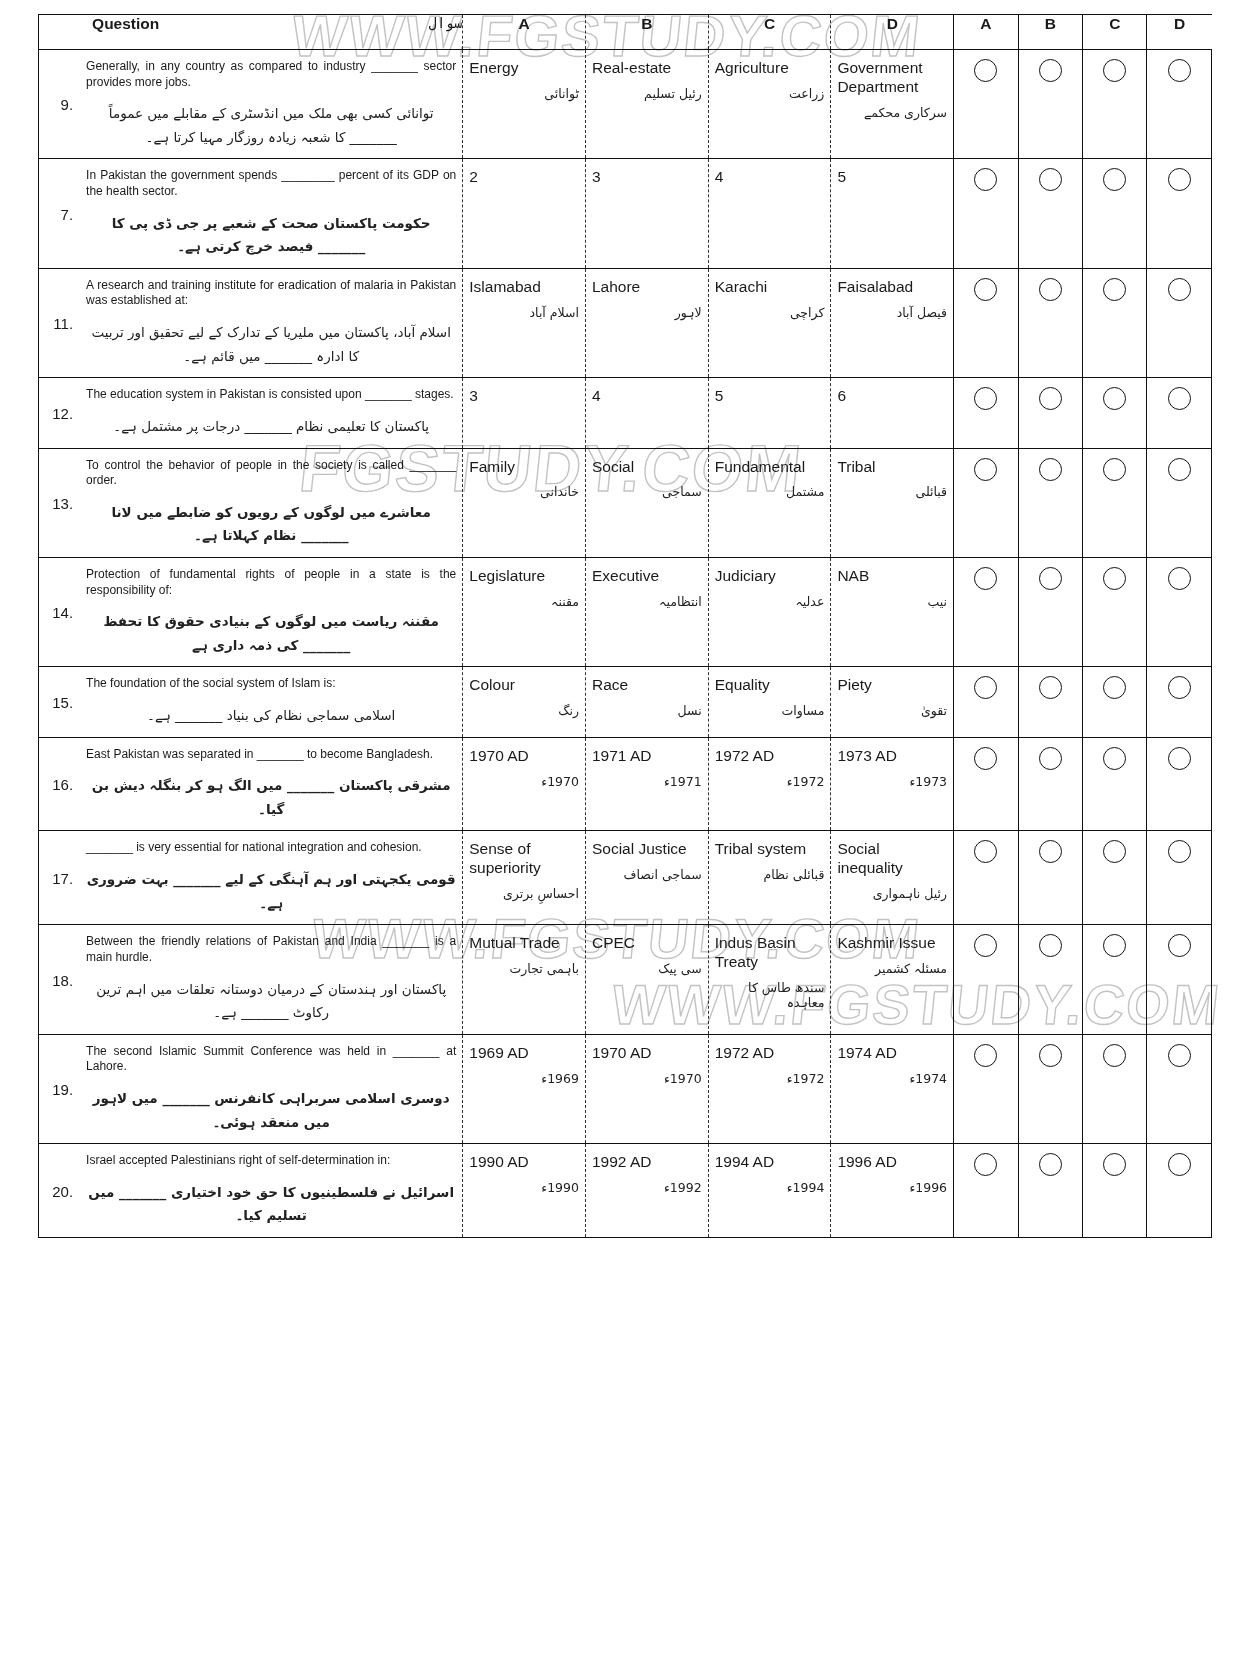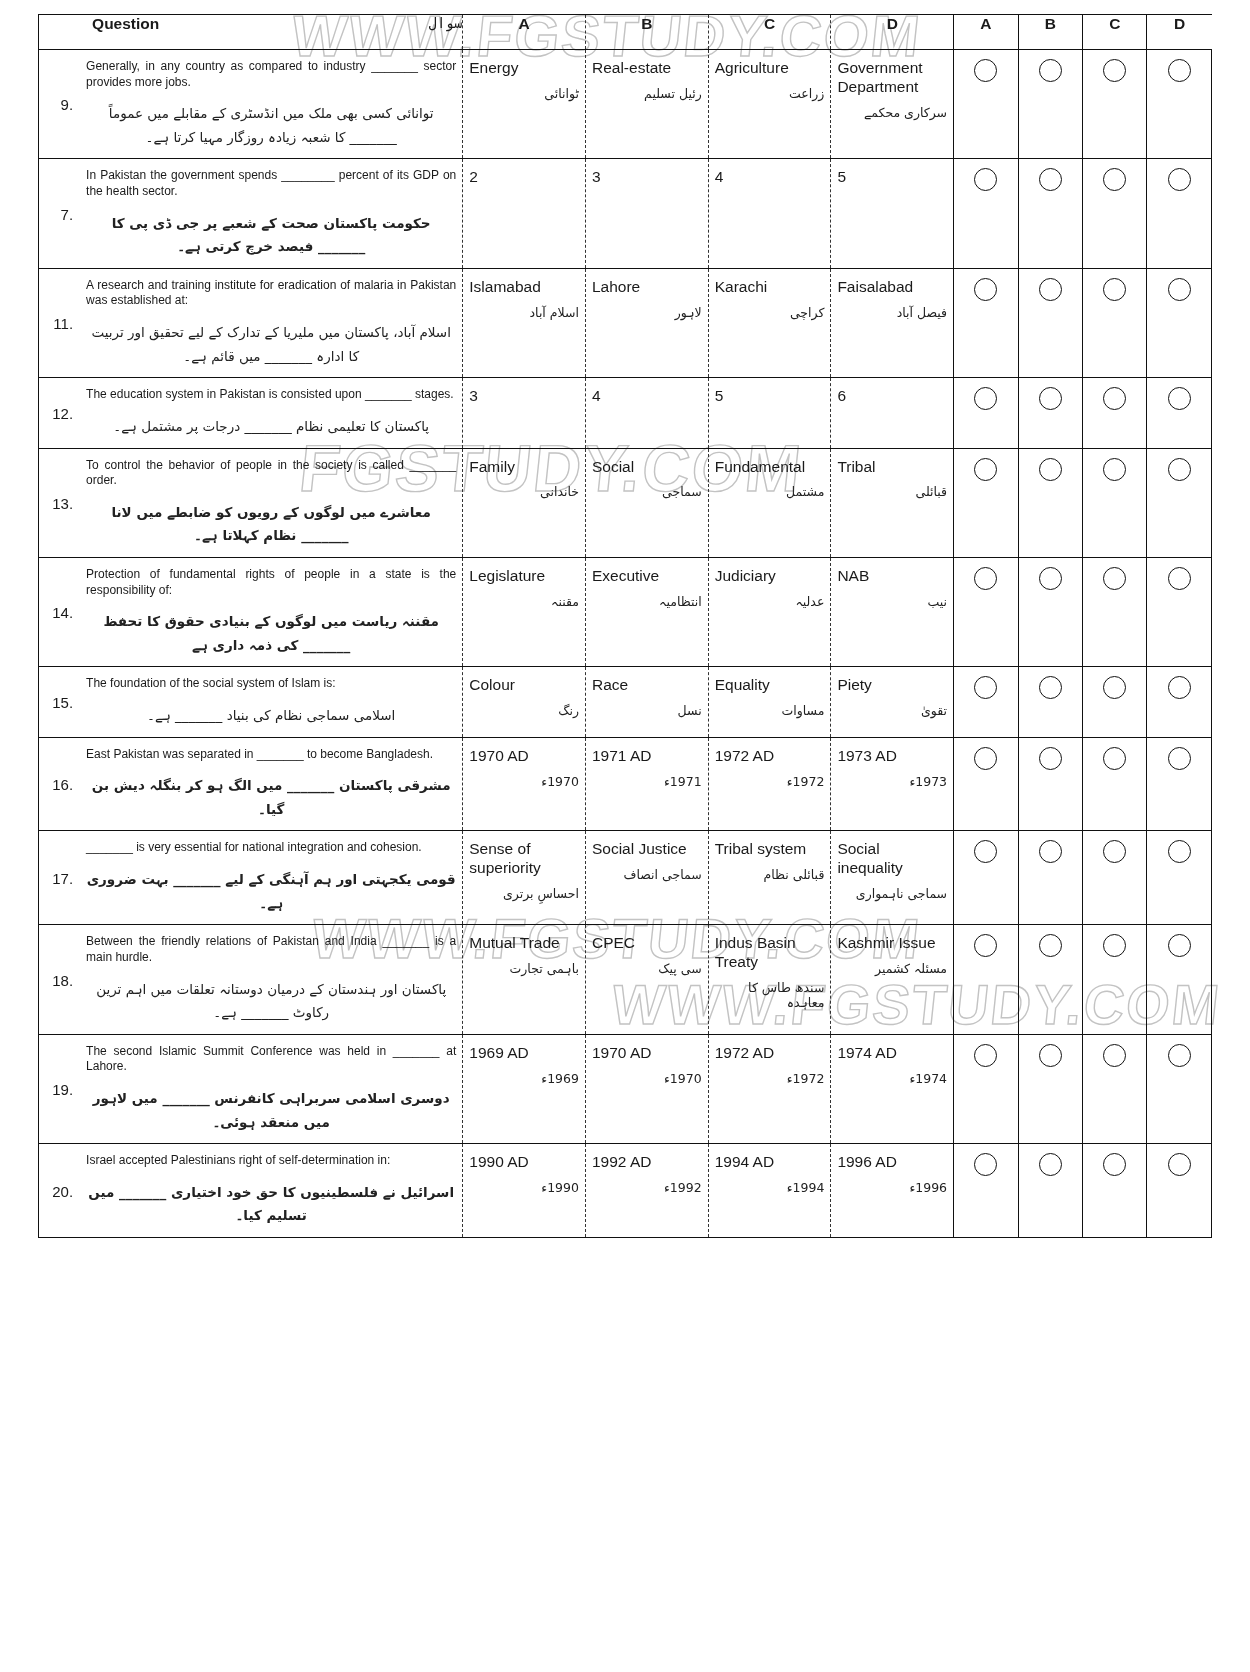--- a/index.html
+++ b/index.html
@@ -450,21 +450,21 @@
       <td class="opt">
         <div>Social Justice</div>
         <div class="opt-ur">سماجی انصاف</div>
       </td>
       <td class="opt">
         <div>Tribal system</div>
         <div class="opt-ur">قبائلی نظام</div>
       </td>
       <td class="opt last">
         <div>Social inequality</div>
-        <div class="opt-ur">سماجی ناہمواری</div>
+        <div class="opt-ur">رئیل ناہمواری</div>
       </td>
       <td class="bub first"><span class="bubble"></span></td>
       <td class="bub"><span class="bubble"></span></td>
       <td class="bub"><span class="bubble"></span></td>
       <td class="bub"><span class="bubble"></span></td>
     </tr>
 
     <tr class="qrow">
       <td class="num">
             <span>18.</span>

